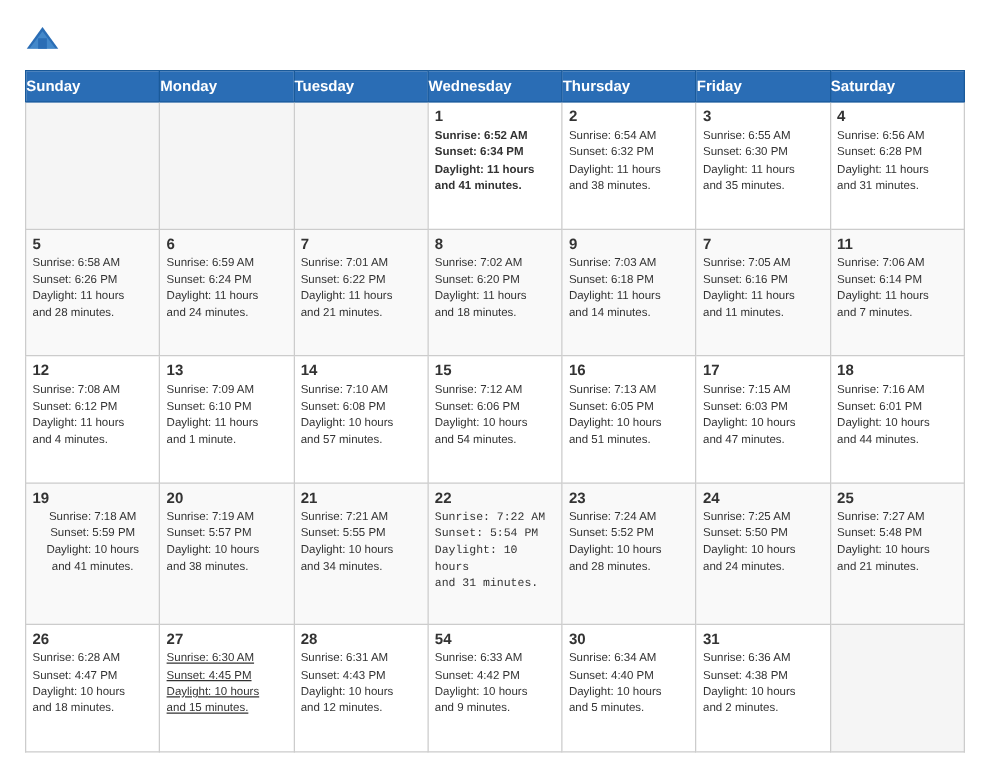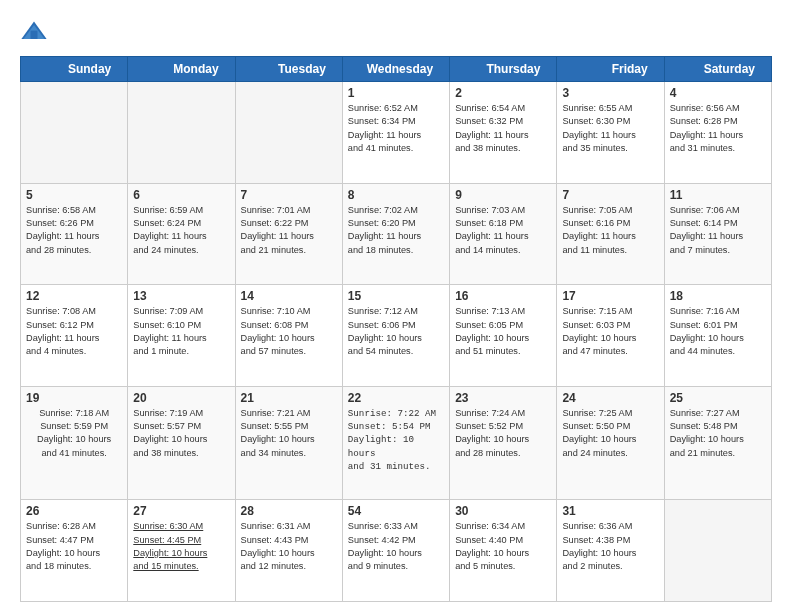--- a/index.html
+++ b/index.html
@@ -64,22 +64,22 @@
       flex: 1;
       border-collapse: collapse;
       width: 100%;
       table-layout: fixed;
     }
     .calendar th {
       background-color: #2a6db5;
       color: white;
       font-size: 12px;
       font-weight: bold;
-      padding: 5px 16px;
-      text-align: right;
+      padding: 5px 0;
+      text-align: left;
       border: 1px solid #1a5a9a;
     }
     .calendar td {
       border: 1px solid #ccc;
       vertical-align: top;
       padding: 4px 5px;
       font-size: 9.5px;
       color: #333;
       background: #fff;
       height: 82px;
@@ -135,21 +135,21 @@
           <th>Saturday</th>
         </tr>
     </thead>
     <tbody id="calendar-body">
     <tr>
           <td class="empty"></td>
           <td class="empty"></td>
           <td class="empty"></td>
           <td>
             <span class="day-number">1</span>
-            <div class="day-info" style="white-space: pre-line;">Sunrise: 6:52 AM
+            <div class="day-info" style="white-space: pre-line; font-weight: bold;">Sunrise: 6:52 AM
 Sunset: 6:34 PM
 Daylight: 11 hours
 and 41 minutes.</div>
           </td>
           <td>
             <span class="day-number">2</span>
             <div class="day-info" style="white-space: pre-line;">Sunrise: 6:54 AM
 Sunset: 6:32 PM
 Daylight: 11 hours
 and 38 minutes.</div>

